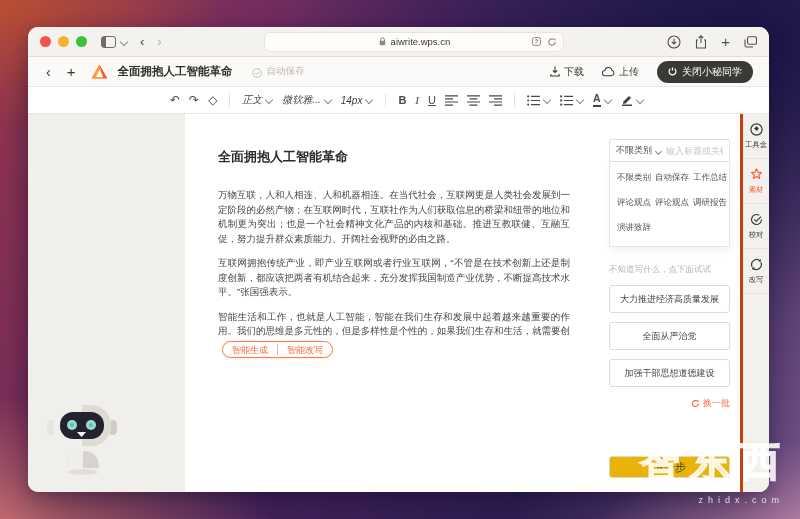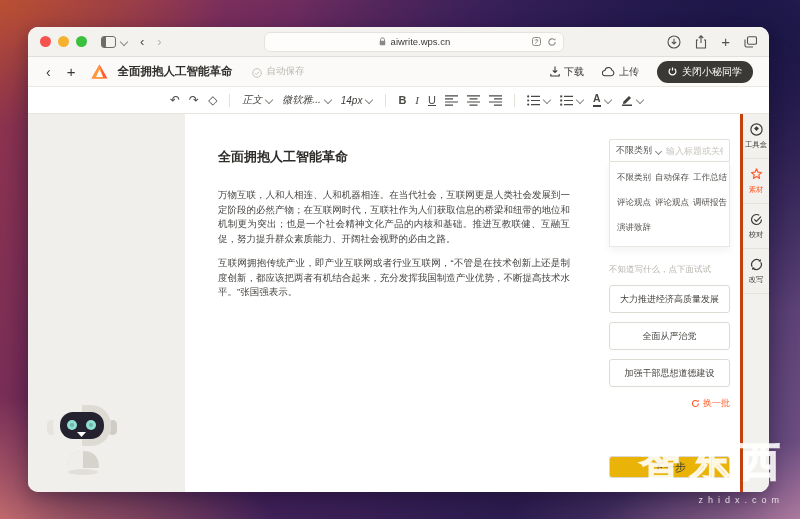--- a/index.html
+++ b/index.html
@@ -292,20 +292,28 @@
         <circle cx="51" cy="33" r="5" fill="#8fe0d0"></circle>
         <circle cx="51" cy="33" r="2" fill="#23222e" opacity=".25"></circle>
         <path d="M37 40h9l-4.5 5z" fill="#ffffff"></path>
       </svg>
     </div>
 
     <div class="page">
       <h1>全面拥抱人工智能革命</h1>
       <p>万物互联，人和人相连、人和机器相连。在当代社会，互联网更是人类社会发展到一定阶段的必然产物；在互联网时代，互联社作为人们获取信息的桥梁和纽带的地位和机制更为突出；也是一个社会精神文化产品的内核和基础。推进互教联健、互融互促，努力提升群众素质能力、开阔社会视野的必由之路。</p>
       <p>互联网拥抱传统产业，即产业互联网或者行业互联网，“不管是在技术创新上还是制度创新，都应该把两者有机结合起来，充分发挥我国制造产业优势，不断提高技术水平。”张国强表示。</p>
+      <p>
+        <span>智能生活和工作，也就是人工智能，智能在我们生存和发展中起着越来越重要的作用。我们的思维是多元性的，但是多样性是个性的，如果我们生存和生活，就需要创</span>
+        <span class="inline-pills">
+          <span class="seg">智能生成</span>
+          <span class="sep"></span>
+          <span class="seg">智能改写</span>
+        </span>
+      </p>
     </div>
 
     <div class="panel">
       <div class="searchbox">
         <span class="filter">
           <span>不限类别</span>
           <span class="chev" style="color:#8d8a84"></span>
         </span>
         <input type="text" placeholder="输入标题或关键字" style="">
       </div>

